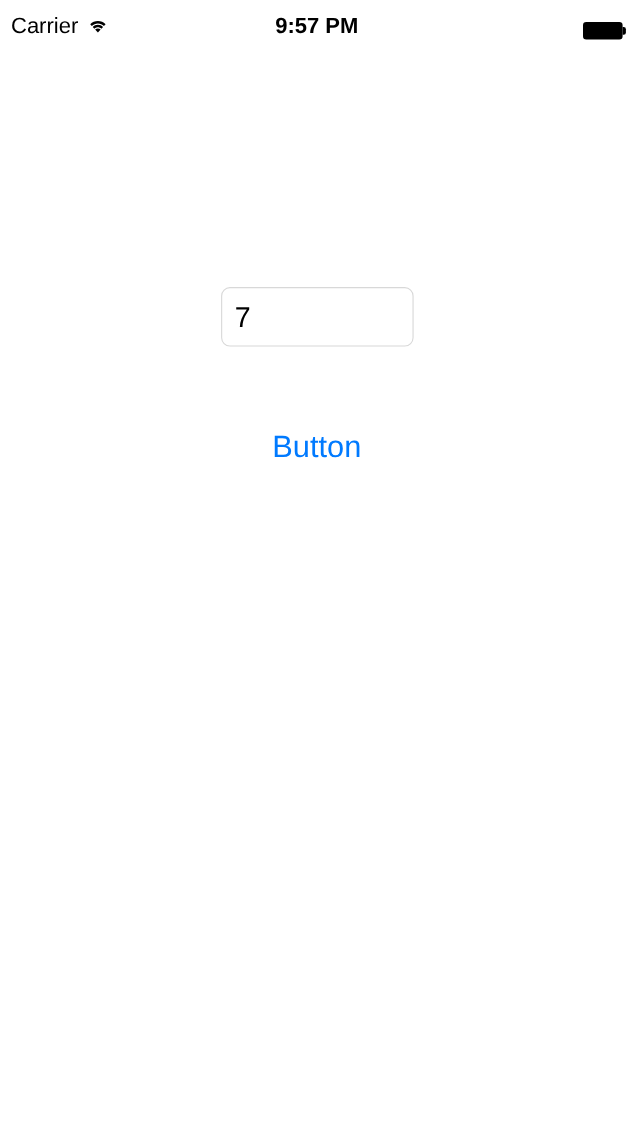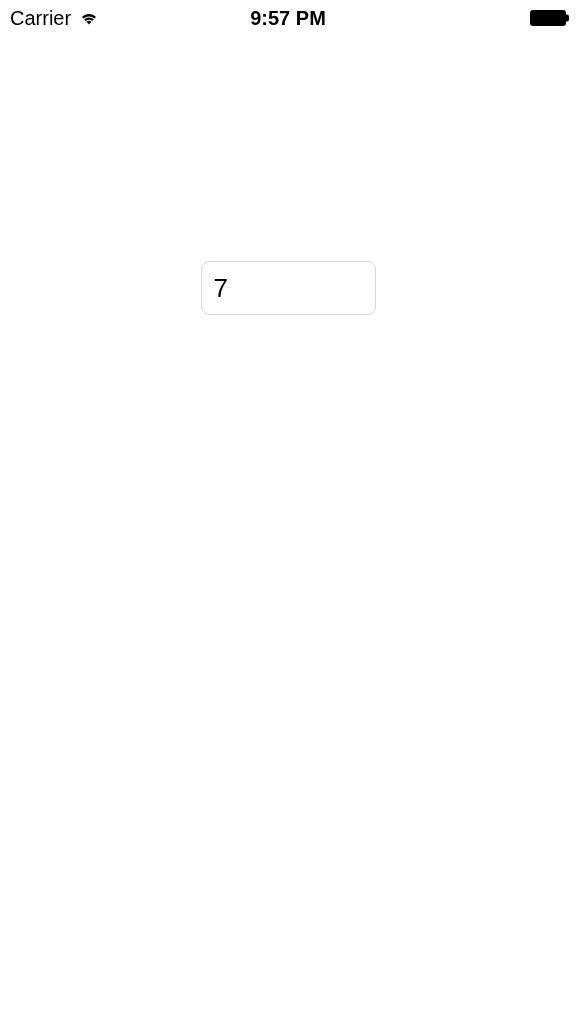--- a/index.html
+++ b/index.html
@@ -11,21 +11,21 @@
       width: 576px;
       height: 1024px;
       background: #ffffff;
       font-family: -apple-system, "Helvetica Neue", Helvetica, Arial, sans-serif;
       position: relative;
       overflow: hidden;
     }
     .status-bar {
       height: 36px;
       display: flex;
-      align-items: center;
+      align-items: flex-end;
       justify-content: space-between;
       padding: 0 10px;
       font-size: 20px;
       font-weight: 500;
       color: #000;
     }
     .status-left {
       display: flex;
       align-items: center;
       gap: 8px;
@@ -107,13 +107,14 @@
     </span>
   </div>
   <div class="status-center">9:57 PM</div>
   <div class="status-right">
     <span class="battery-icon"></span>
   </div>
 </div>
 
 <div class="content">
   <input type="text" class="text-field" value="7" style="">
+  <button class="button">Button</button>
 </div>
 
 </body></html>

